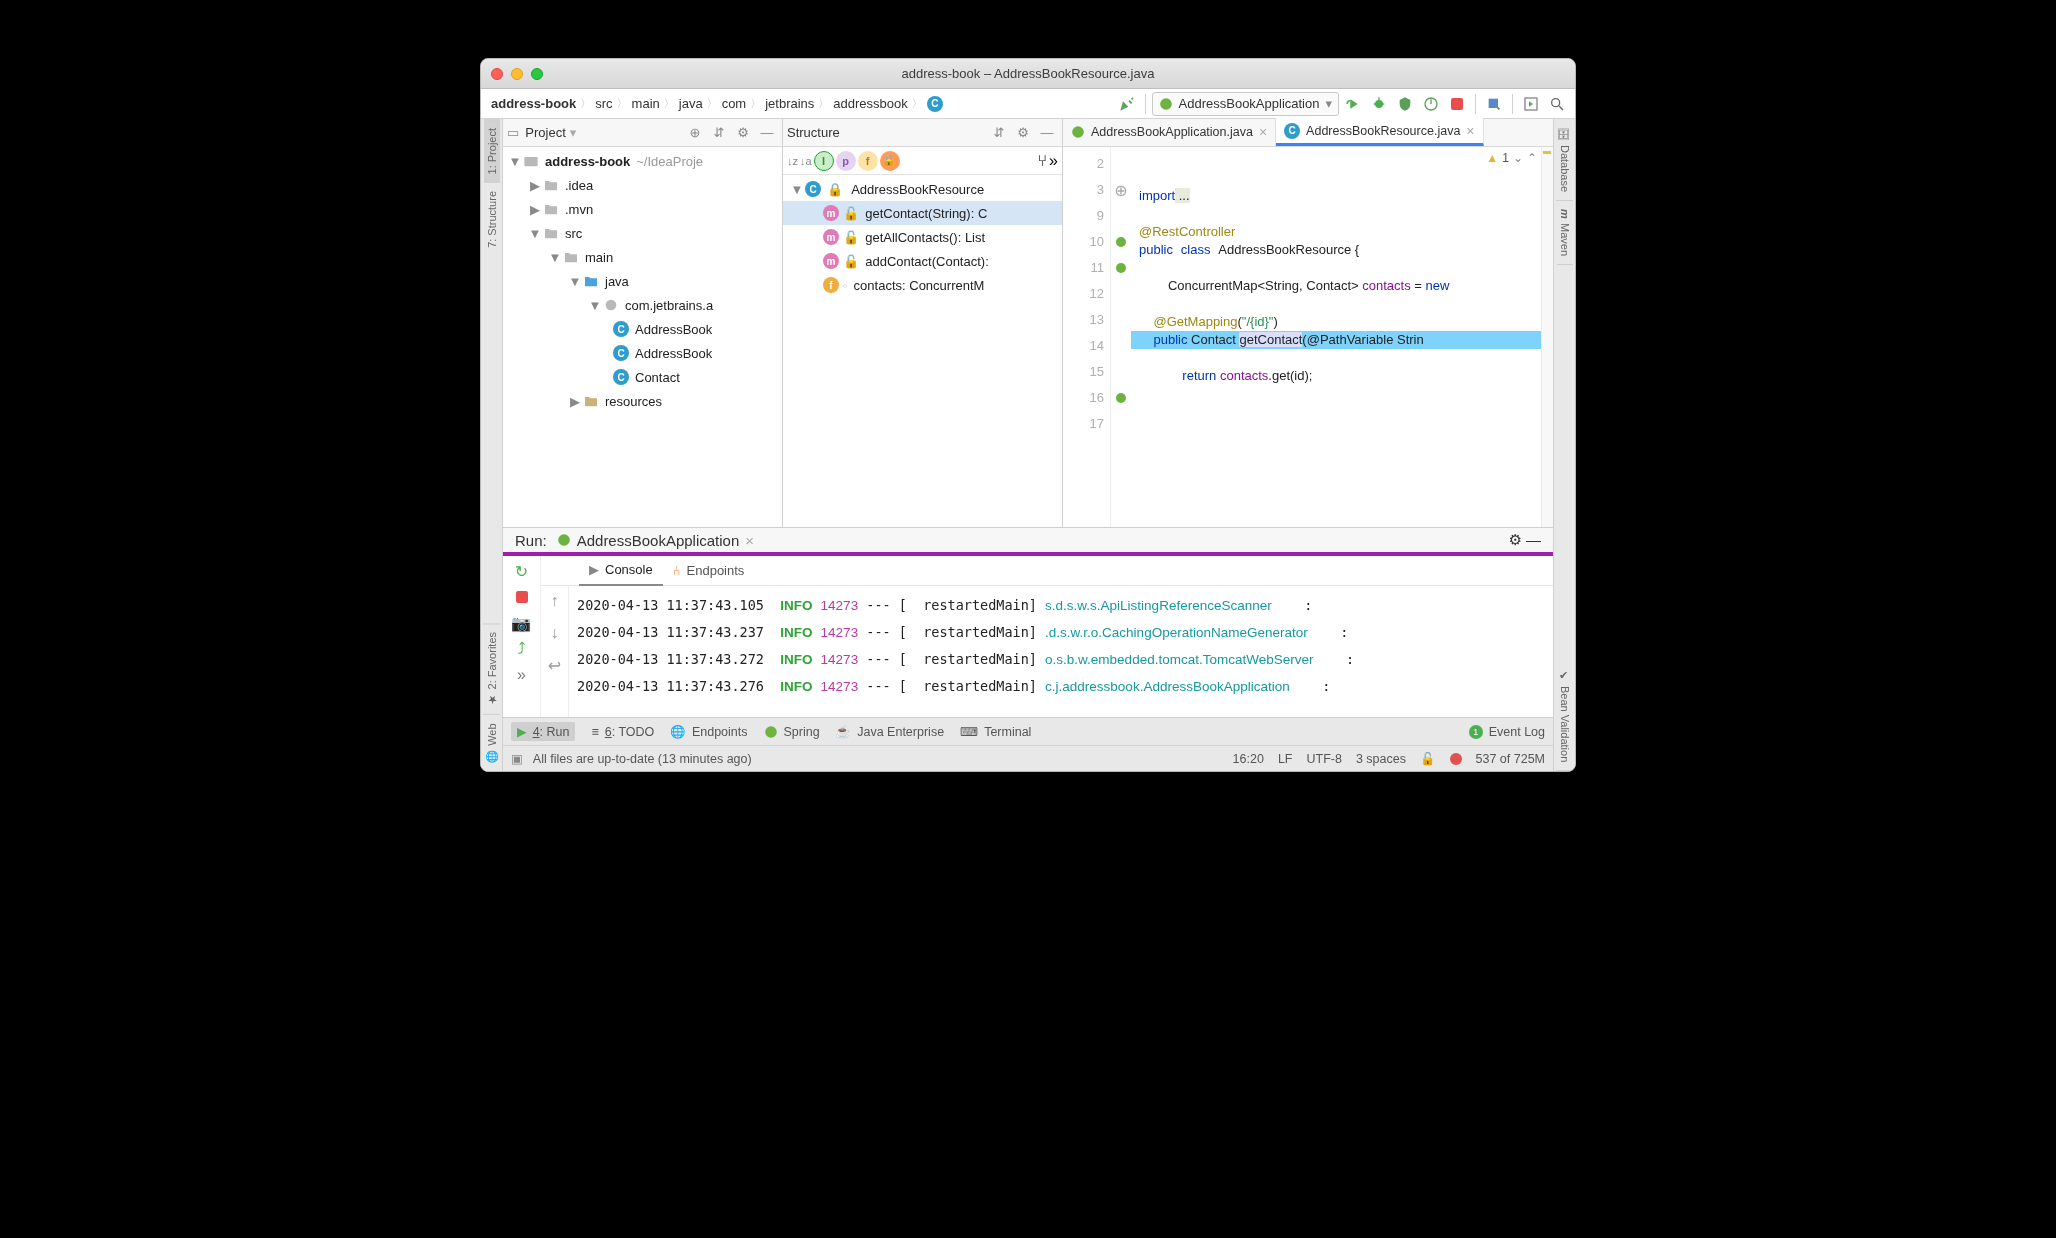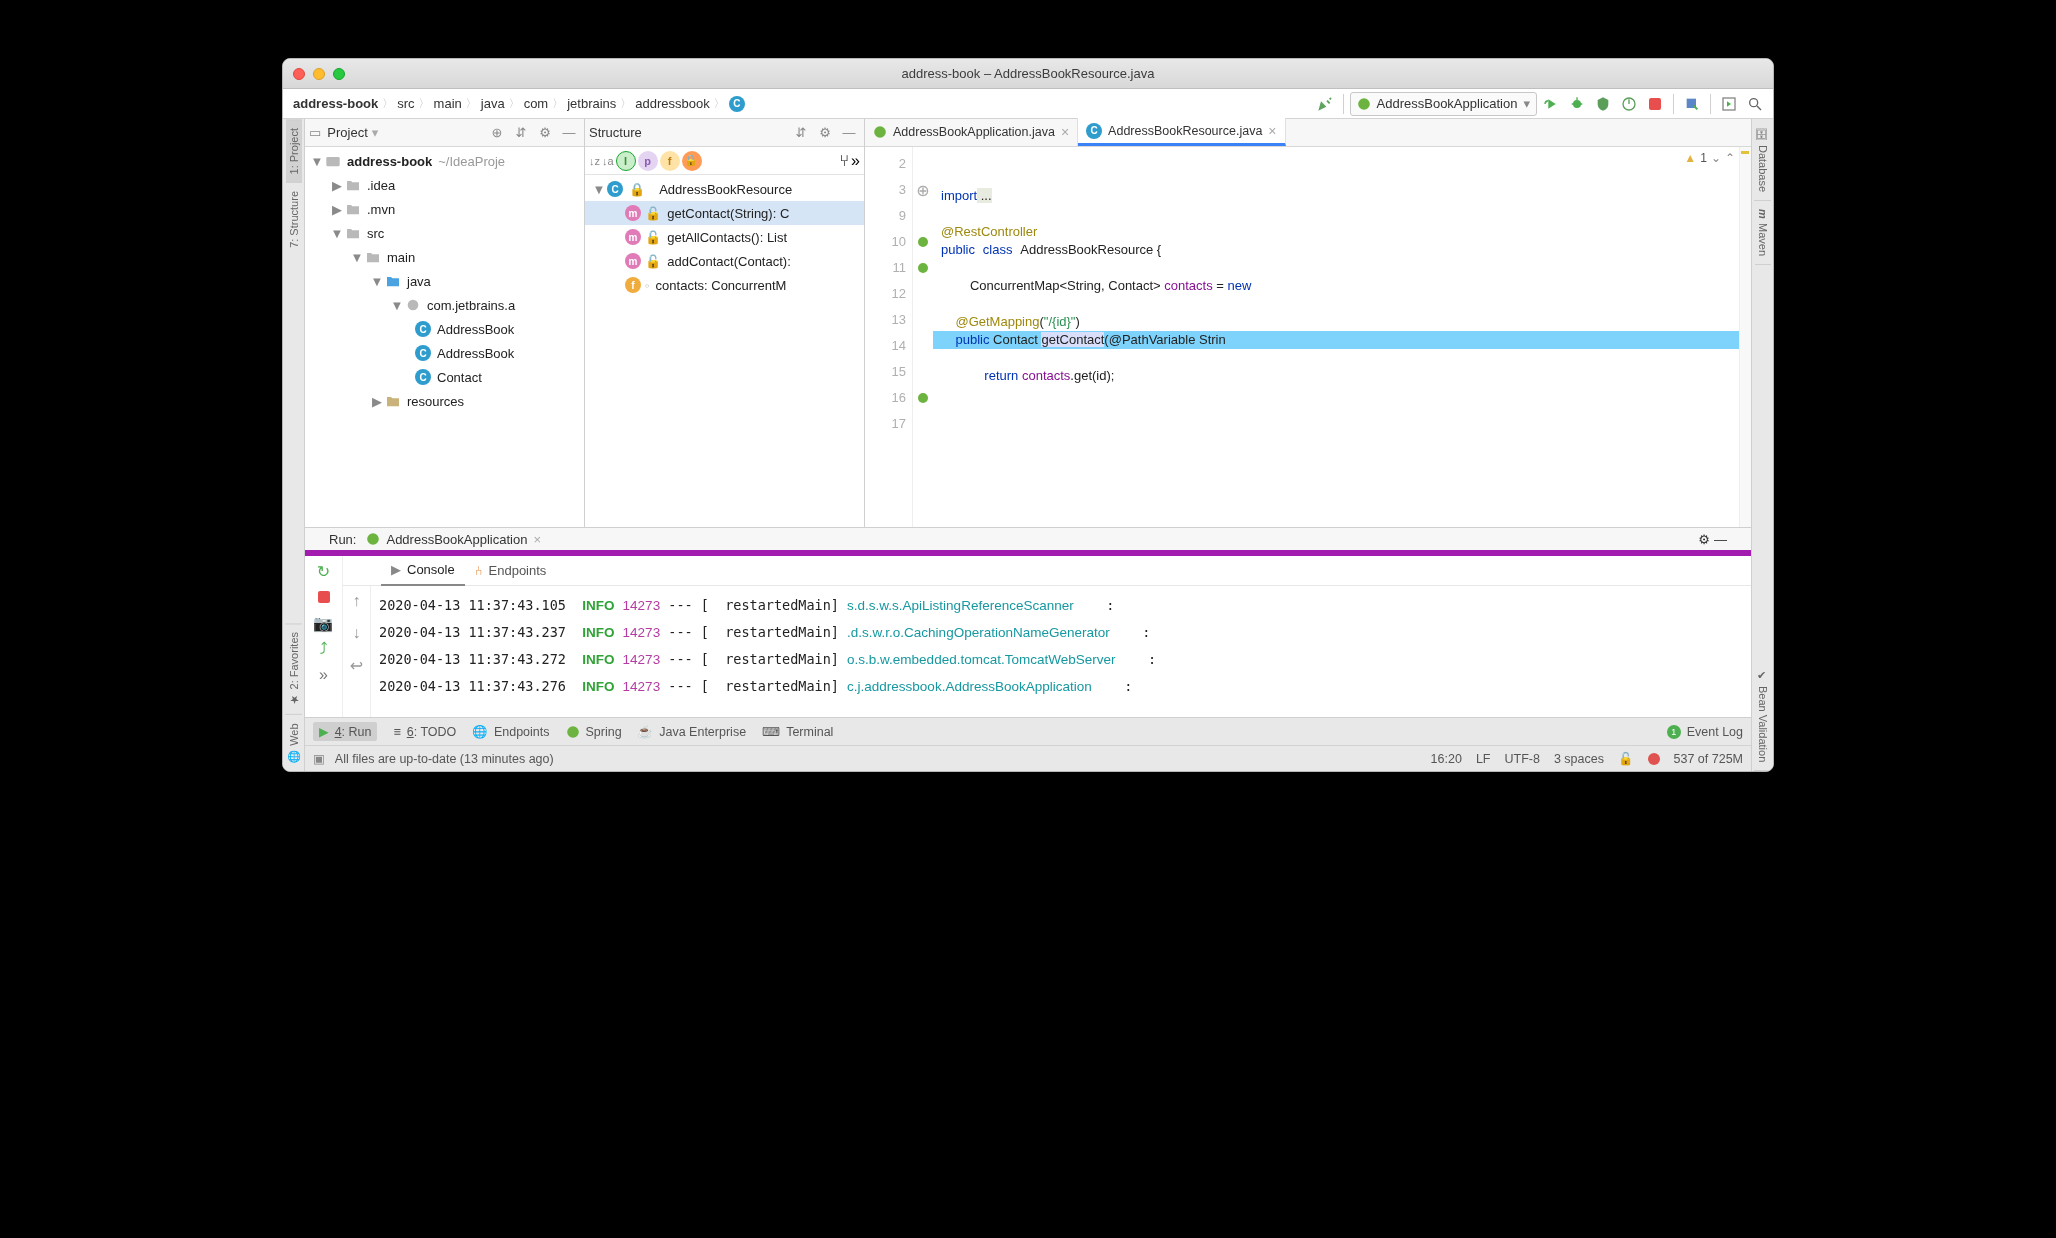--- a/index.html
+++ b/index.html
@@ -1,17 +1,17 @@
 <!DOCTYPE html>
 <html><head>
 <meta charset="utf-8">
 <style>
   * { box-sizing: border-box; margin: 0; padding: 0; font-family: -apple-system, "Segoe UI", Arial, sans-serif; }
   body { background: #000; width: 2056px; height: 1238px; display: flex; align-items: flex-start; justify-content: center; padding-top: 58px; }
-  .window { width: 1492px; height: 714px; background: #f2f2f2; border-radius: 8px; box-shadow: 0 20px 60px rgba(0,0,0,0.5); display: flex; flex-direction: column; overflow: hidden; border: 1px solid #b7b7b7;}
+  .window { width: 1096px; height: 714px; background: #f2f2f2; border-radius: 8px; box-shadow: 0 20px 60px rgba(0,0,0,0.5); display: flex; flex-direction: column; overflow: hidden; border: 1px solid #b7b7b7;}
   
   .titlebar { height: 30px; background: linear-gradient(#e8e8e8,#d8d8d8); border-bottom: 1px solid #bfbfbf; display: flex; align-items: center; position: relative; }
   .traffic { position: absolute; left: 10px; display: flex; gap: 8px; }
   .tlight { width: 12px; height: 12px; border-radius: 50%; }
   .red { background:#ff5f57; border:1px solid #e04640;}
   .yellow{ background:#febc2e; border:1px solid #dfa023;}
   .green{ background:#28c840; border:1px solid #18a52e;}
   .titletext { margin: 0 auto; font-size: 13px; color:#3c3c3c;}
   
   .navbar { height: 30px; background:#fff; border-bottom:1px solid #d3d3d3; display:flex; align-items:center; padding:0 6px 0 10px;}
@@ -77,21 +77,21 @@
   .str{color:#2a9052;}
   .fld{color:#871094;}
   .curline{background:#7dd3fc; display:block; margin-left:-8px; padding-left:8px;}
   .hl{background:#d9dffb;}
   .rstrip{width:12px;background:#f8f8f8;border-left:1px solid #eee;position:relative;}
   .rstrip .mk-y{position:absolute;top:4px;right:2px;width:8px;height:3px;background:#e3c23b;}
   .warn-badge{position:absolute;top:4px;right:16px;display:flex;align-items:center;gap:4px;font-size:12px;color:#555;}
   .warn-tri{color:#e3b341;}
   
   .run-panel{ height:190px; border-top:1px solid #cfcfcf; background:#fff; display:flex; flex-direction:column;}
-  .run-header{ height:28px; background:#f7f7f7; border-bottom:6px solid #a21caf; display:flex; align-items:center; padding:0 24px; font-size:13px; color:#333;}
+  .run-header{ height:28px; background:#f7f7f7; border-bottom:4px solid #a21caf; display:flex; align-items:center; padding:0 12px; font-size:15px; color:#333;}
   .run-header .tools{margin-left:auto;display:flex;gap:4px;}
   .run-tab{display:flex;align-items:center;gap:6px;padding:0 10px;height:28px;}
   .run-sub-tabs{height:30px;border-bottom:1px solid #e7e7e7;display:flex;align-items:center;padding-left:38px;}
   .run-sub-tabs .st{padding:0 10px;height:30px;display:flex;align-items:center;gap:6px;font-size:13px;color:#555;}
   .run-sub-tabs .st.active{border-bottom:2px solid #888;color:#222;}
   .run-body{flex:1;display:flex;}
   .run-left{width:38px;border-right:1px solid #eee;display:flex;flex-direction:column;align-items:center;padding-top:6px;gap:8px;}
   .run-left .rb{width:18px;height:18px;display:flex;align-items:center;justify-content:center;color:#7a7a7a;}
   .run-mid-arrows{width:28px;border-right:1px solid #eee;display:flex;flex-direction:column;align-items:center;padding-top:6px;gap:14px;color:#999;}
   .console{ flex:1; font-family:Menlo,Consolas,monospace; font-size:13.5px; line-height:26px; padding:6px 8px; white-space:pre; overflow:hidden; color:#222;}
@@ -352,21 +352,21 @@
             <div class="pill lock">🔒</div>
             <div style="flex:1"></div>
             <div class="hbtn">⑂</div>
             <div class="hbtn">»</div>
           </div>
           <div class="tree stree">
             <div class="tnode" style="padding-left:8px">
                 <span class="tw">▼</span>
                 <span class="ci c">C</span>
                 <span style="margin-left:6px">🔒</span>
-                <span style="margin-left:14px">AddressBookResource</span>
+                <span style="margin-left:8px">AddressBookResource</span>
               </div>
             <div class="tnode sel" style="padding-left:40px">
                 <span class="ci m">m</span>
                 <span style="margin-left:4px;color:#5a9e5a">🔓</span>
                 <span style="margin-left:6px">getContact(String): C</span>
               </div>
             <div class="tnode" style="padding-left:40px">
                 <span class="ci m">m</span>
                 <span style="margin-left:4px;color:#5a9e5a">🔓</span>
                 <span style="margin-left:6px">getAllContacts(): List</span>

